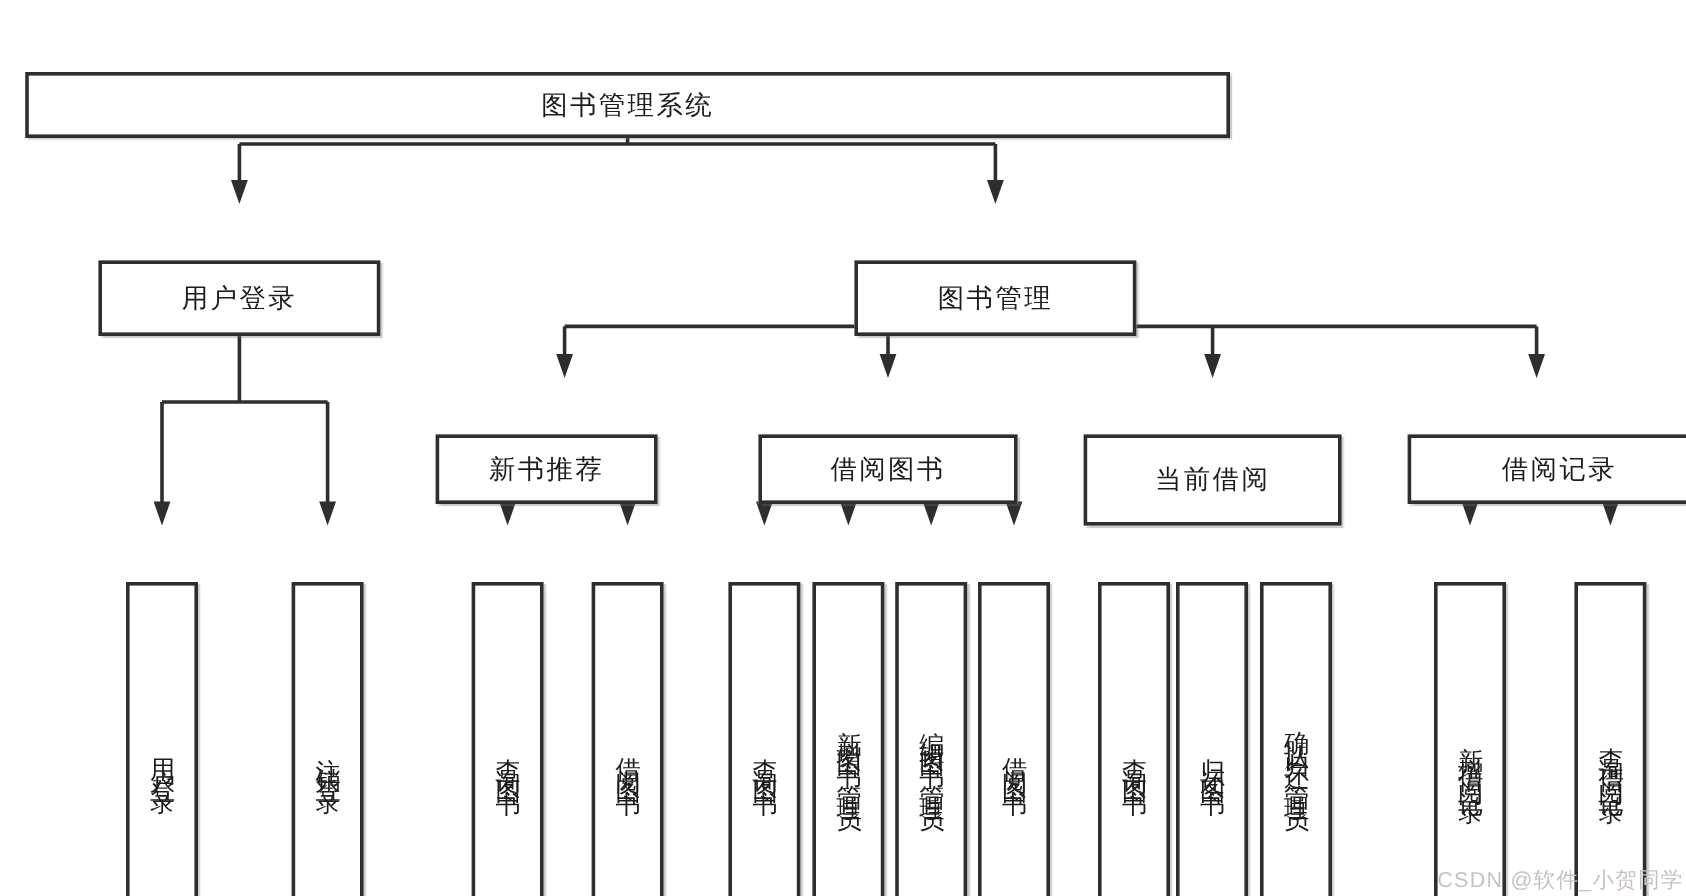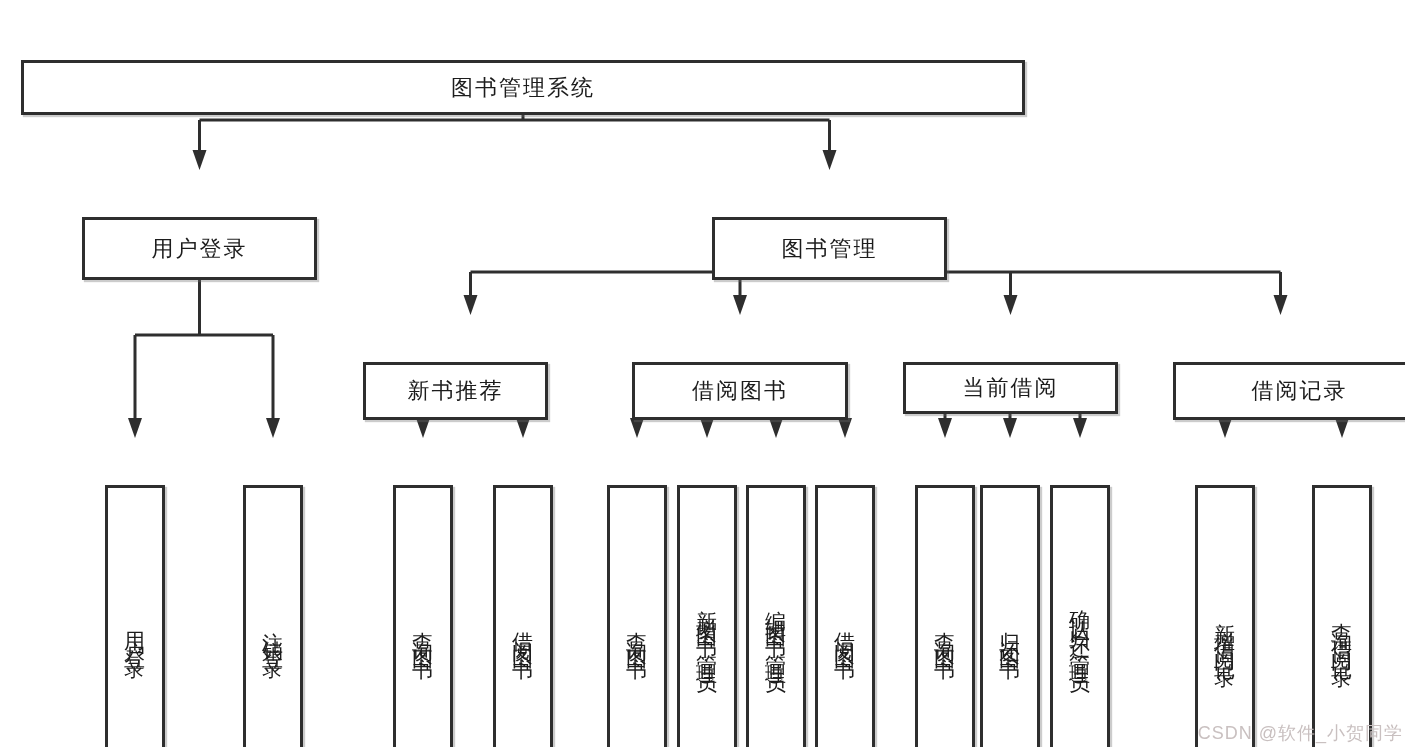--- a/index.html
+++ b/index.html
@@ -108,21 +108,21 @@
   <div class="node h" style="left:712px;top:170px;width:235px;height:63px">
     <span>图书管理</span>
   </div>
 
   <div class="node h" style="left:363px;top:315px;width:185px;height:58px">
     <span>新书推荐</span>
   </div>
   <div class="node h" style="left:632px;top:315px;width:216px;height:58px">
     <span>借阅图书</span>
   </div>
-  <div class="node h" style="left:903px;top:315px;width:215px;height:52px">
+  <div class="node h" style="left:903px;top:315px;width:215px;height:76px">
     <span>当前借阅</span>
   </div>
   <div class="node h" style="left:1173px;top:315px;width:253px;height:58px">
     <span>借阅记录</span>
   </div>
 
   <div class="node v" style="left:105px;top:438px;width:60px;height:296px">
     <span>用户登录</span>
   </div>
   <div class="node v" style="left:243px;top:438px;width:60px;height:296px">

